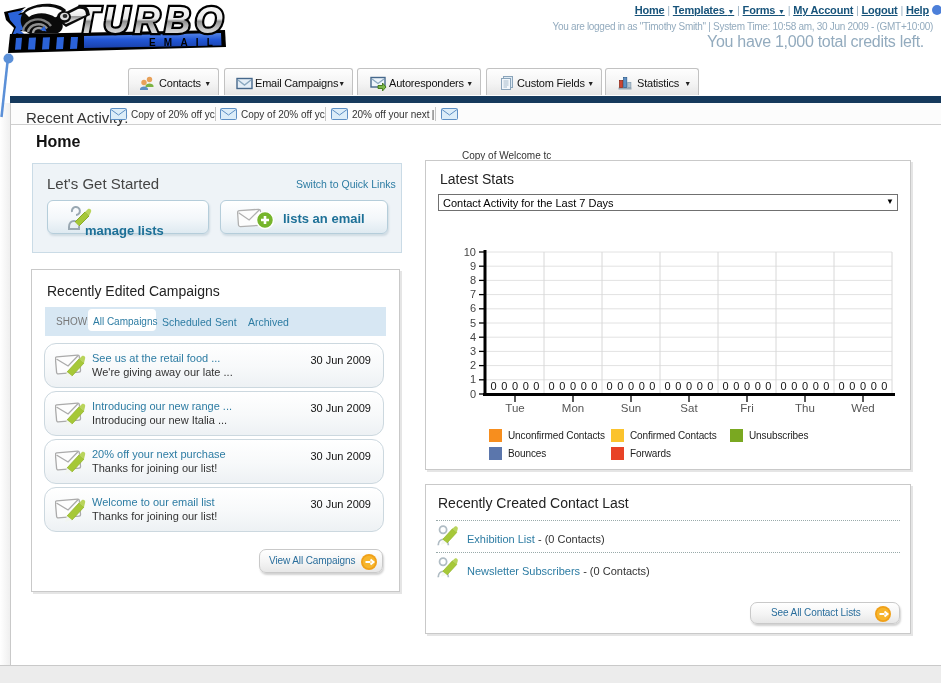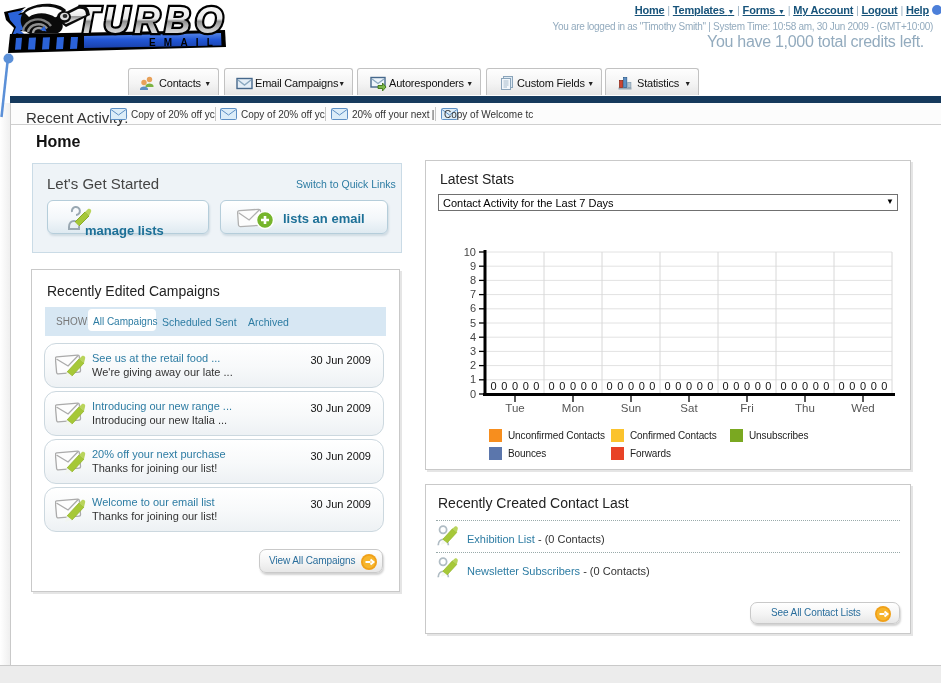--- a/index.html
+++ b/index.html
@@ -164,21 +164,21 @@
   <svg class="env" style="left:331px;" viewBox="0 0 17 12">
       <rect x="0.5" y="0.5" width="16" height="11" rx="1" fill="#dcedf8" stroke="#5d8fc4"></rect>
       <path d="M1 1.5 L8.5 7 L16 1.5" fill="none" stroke="#5d8fc4"></path>
     </svg>
   <div class="ra" style="left:352px;">20% off your next |</div>
   <div class="rsep" style="left:435px;"></div>
   <svg class="env" style="left:441px;" viewBox="0 0 17 12">
       <rect x="0.5" y="0.5" width="16" height="11" rx="1" fill="#dcedf8" stroke="#5d8fc4"></rect>
       <path d="M1 1.5 L8.5 7 L16 1.5" fill="none" stroke="#5d8fc4"></path>
     </svg>
-  <div class="ra" style="left:444px;">Copy of Welcome tc</div>
+  <div class="ra" style="left:462px;margin-top:41px;">Copy of Welcome tc</div>
 
   
   <div class="abs" style="left:36px;top:133px;font-size:16px;font-weight:bold;color:#111;">Home</div>
 
   
   <div class="abs" style="left:32px;top:163px;width:370px;height:90px;background:#eef3f7;border:1px solid #cadbe6;"></div>
   <div class="abs" style="left:47px;top:175px;font-size:15px;color:#444;">Let's Get Started</div>
   <div class="abs" style="left:296px;top:178px;font-size:10.5px;"><a class="bluelink" style="text-decoration:none;" href="#">Switch to Quick Links</a></div>
   <style>
     .bigbtn { position:absolute; top:200px; height:34px; border:1px solid #b5cdda; border-radius:6px;

